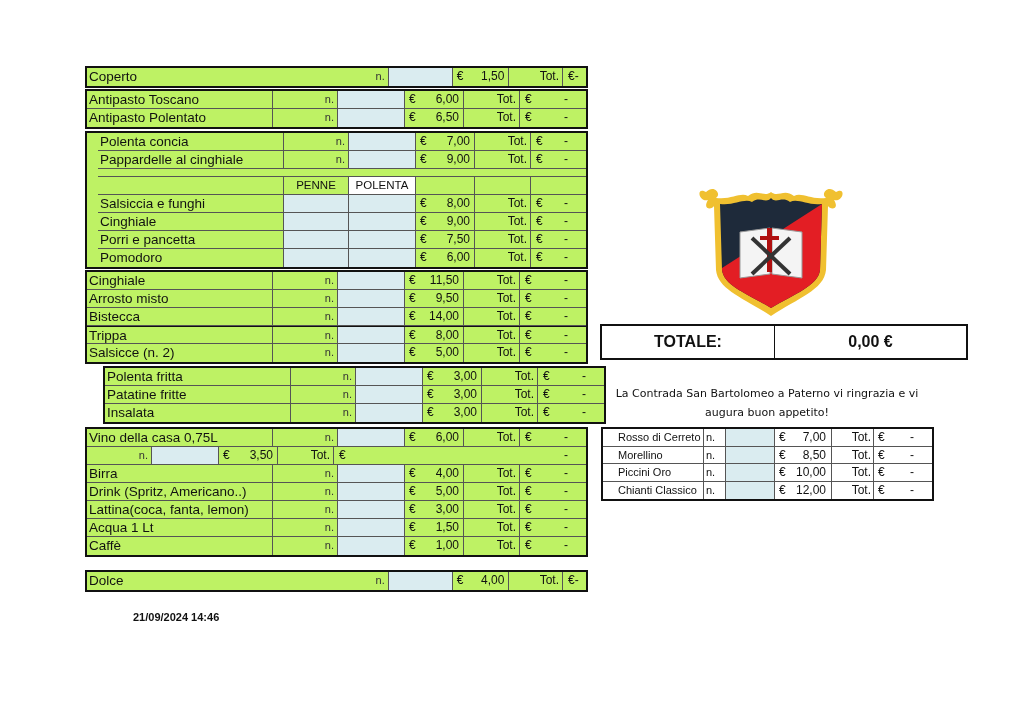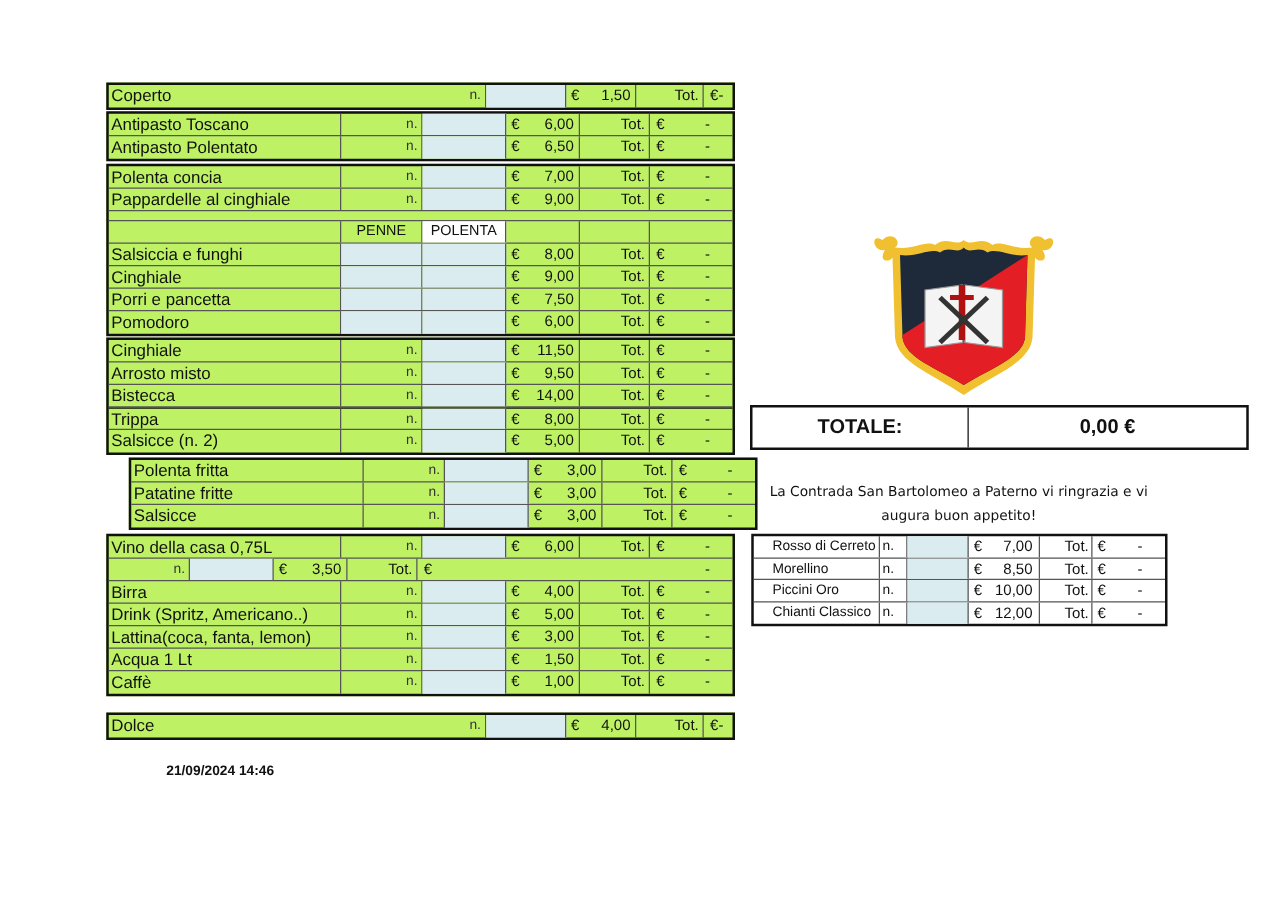--- a/index.html
+++ b/index.html
@@ -12,21 +12,21 @@
   .name{width:186px;padding-left:2px;}
   .name.wide{width:251px;border-right:none;}
   .n{width:65px;text-align:right;padding-right:3px;font-size:11px;color:#333;}
   .qty{width:67px;background:#daecf0;}
   .price{width:59px;display:flex;justify-content:space-between;padding:0 4px 0 4px;font-size:12px;}
   .tot{width:56px;text-align:right;padding-right:3px;font-size:12px;}
   .totv{flex:1;display:flex;justify-content:space-between;padding:0 18px 0 5px;font-size:12px;}
   .hdr{text-align:center;font-size:11.5px;}
   .empty{background:#fff;}
   .abs{position:absolute;}
-  .totale{position:absolute;left:600px;top:324px;width:399px;height:36px;border:2px solid #111;box-sizing:border-box;display:flex;font-weight:bold;font-size:16px;}
+  .totale{position:absolute;left:600px;top:324px;width:368px;height:36px;border:2px solid #111;box-sizing:border-box;display:flex;font-weight:bold;font-size:16px;}
   .totale div{display:flex;align-items:center;justify-content:center;}
   .totale .lbl{width:172px;border-right:1.5px solid #111;}
   .totale .val{flex:1;}
   .thanks{position:absolute;left:600px;top:384px;width:334px;text-align:center;font-size:12px;line-height:19px;font-family:"DejaVu Sans",sans-serif;font-size:11px;}
   .vini{position:absolute;left:601px;top:427px;width:333px;border:2px solid #111;box-sizing:border-box;}
   .vini .row{font-size:11px;height:17.5px;line-height:16px;}
   .vini .vtitle{font-weight:bold;font-size:12px;padding-left:5px;}
   .vini .vn{width:101px;padding-left:15px;}
   .vini .vnn{width:22px;padding-left:2px;}
   .vini .vq{width:49px;background:#daecf0;}
@@ -79,21 +79,21 @@
         <span>6,50</span>
       </div>
     <div class="c tot">Tot.</div>
     <div class="c totv">
         <span>€</span>
         <span>-</span>
       </div>
   </div>
 </div>
 
-<div class="block" style="top:131px;">
+<div class="block" style="top:131px;padding-left:11px;">
   <div class="row">
     <div class="c name">Polenta concia</div>
     <div class="c n">n.</div>
     <div class="c qty"></div>
     <div class="c price">
         <span>€</span>
         <span>7,00</span>
       </div>
     <div class="c tot">Tot.</div>
     <div class="c totv">
@@ -278,21 +278,21 @@
         <span>€</span>
         <span>3,00</span>
       </div>
     <div class="c tot">Tot.</div>
     <div class="c totv">
         <span>€</span>
         <span>-</span>
       </div>
   </div>
   <div class="row">
-    <div class="c name">Salsicce</div>
+    <div class="c name">Insalata</div>
     <div class="c n">n.</div>
     <div class="c qty"></div>
     <div class="c price">
         <span>€</span>
         <span>3,00</span>
       </div>
     <div class="c tot">Tot.</div>
     <div class="c totv">
         <span>€</span>
         <span>-</span>

